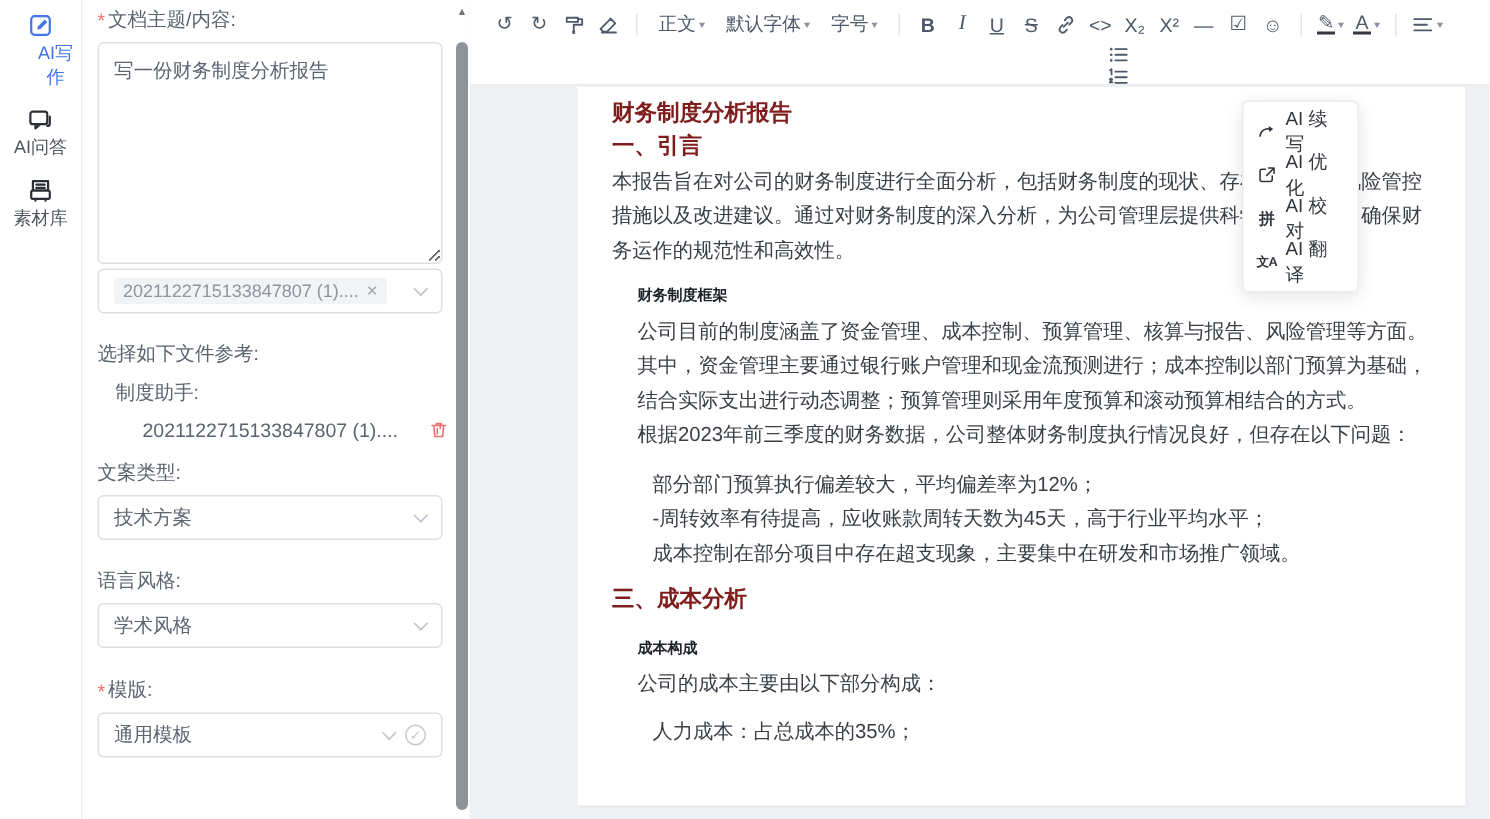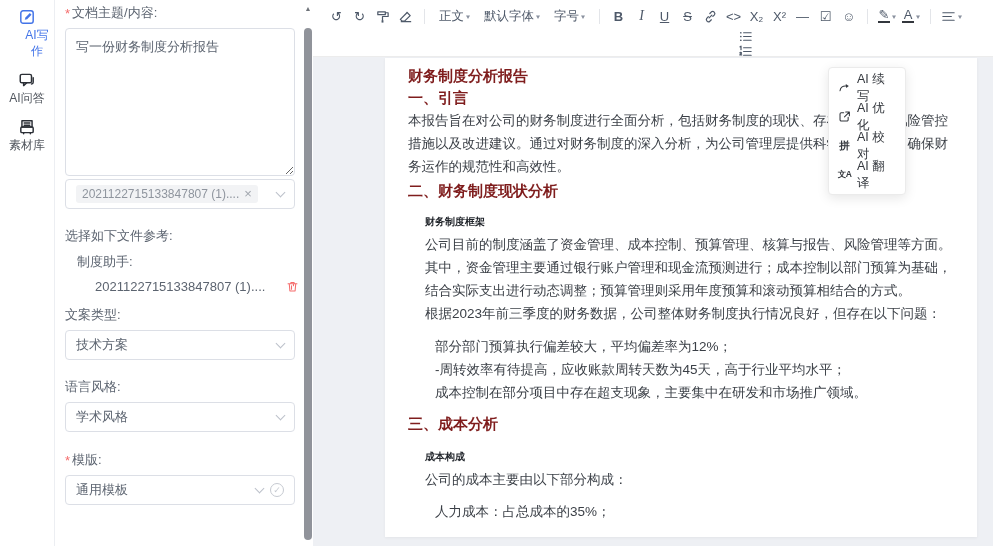--- a/index.html
+++ b/index.html
@@ -369,21 +369,20 @@
           <span class="caret">▾</span>
         </button>
       </div>
     </div>
 
     <div class="canvas">
       <div class="page">
         <div class="d-title">财务制度分析报告</div>
         <div class="d-h1">一、引言</div>
         <div class="d-p">本报告旨在对公司的财务制度进行全面分析，包括财务制度的现状、存在的问题、风险管控措施以及改进建议。通过对财务制度的深入分析，为公司管理层提供科学决策依据，确保财务运作的规范性和高效性。</div>
-        <div class="d-h1 mtop2">二、财务制度现状分析</div>
         <div class="d-h2 mtop9">财务制度框架</div>
         <div class="d-p ind">公司目前的制度涵盖了资金管理、成本控制、预算管理、核算与报告、风险管理等方面。其中，资金管理主要通过银行账户管理和现金流预测进行；成本控制以部门预算为基础，结合实际支出进行动态调整；预算管理则采用年度预算和滚动预算相结合的方式。</div>
         <div class="d-p ind">根据2023年前三季度的财务数据，公司整体财务制度执行情况良好，但存在以下问题：</div>
         <div class="d-li mtop10">部分部门预算执行偏差较大，平均偏差率为12%；</div>
         <div class="d-li">-周转效率有待提高，应收账款周转天数为45天，高于行业平均水平；</div>
         <div class="d-li">成本控制在部分项目中存在超支现象，主要集中在研发和市场推广领域。</div>
         <div class="d-h1 mtop9">三、成本分析</div>
         <div class="d-h2 mtop11">成本构成</div>
         <div class="d-p ind">公司的成本主要由以下部分构成：</div>
         <div class="d-li mtop9">人力成本：占总成本的35%；</div>

